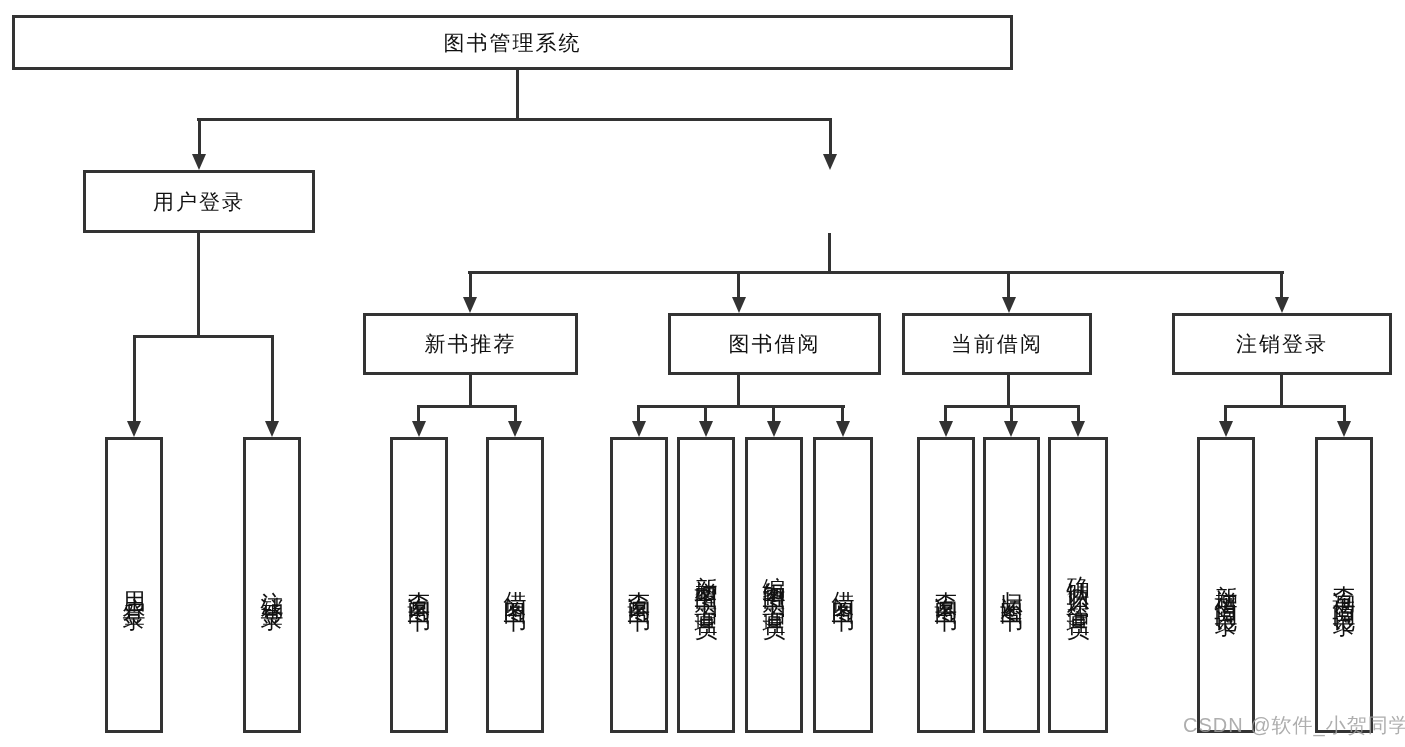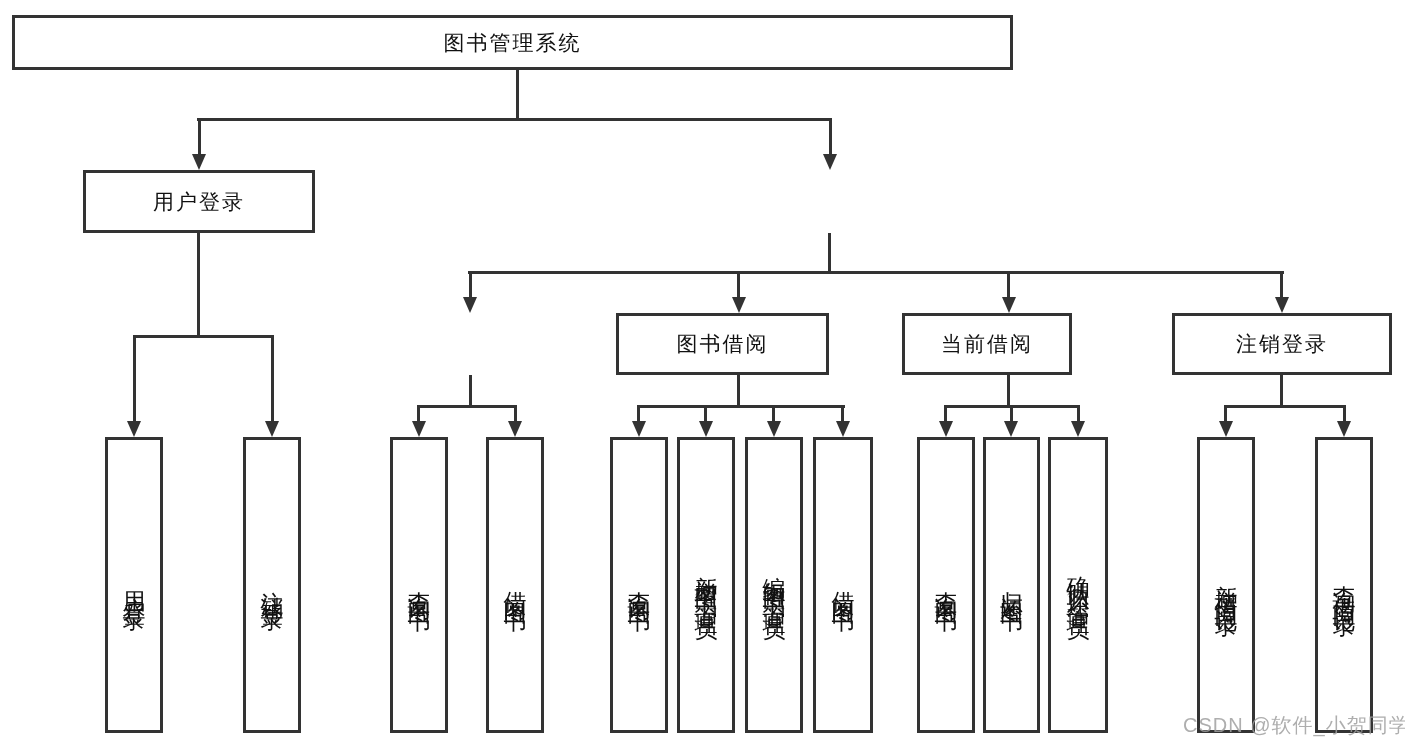--- a/index.html
+++ b/index.html
@@ -72,24 +72,27 @@
   <div class="hl" style="left:468px;top:271px;width:816px"></div>
   <div class="vl" style="left:469px;top:271px;height:26px"></div>
   <div class="arrow" style="left:463px;top:297px"></div>
   <div class="vl" style="left:737px;top:271px;height:26px"></div>
   <div class="arrow" style="left:732px;top:297px"></div>
   <div class="vl" style="left:1007px;top:271px;height:26px"></div>
   <div class="arrow" style="left:1002px;top:297px"></div>
   <div class="vl" style="left:1280px;top:271px;height:26px"></div>
   <div class="arrow" style="left:1275px;top:297px"></div>
 
-  <div class="node" style="left:616px;top:313px;width:213px;height:62px">
+  <div class="node" style="left:363px;top:313px;width:215px;height:62px">
+    <span>新书推荐</span>
+  </div>
+  <div class="node" style="left:668px;top:313px;width:213px;height:62px">
     <span>图书借阅</span>
   </div>
-  <div class="node" style="left:902px;top:313px;width:170px;height:62px">
+  <div class="node" style="left:902px;top:313px;width:190px;height:62px">
     <span>当前借阅</span>
   </div>
   <div class="node" style="left:1172px;top:313px;width:220px;height:62px">
     <span>注销登录</span>
   </div>
 
   <div class="vl" style="left:469px;top:375px;height:33px"></div>
   <div class="hl" style="left:417px;top:405px;width:100px"></div>
   <div class="vl" style="left:417px;top:405px;height:16px"></div>
   <div class="arrow" style="left:412px;top:421px"></div>

